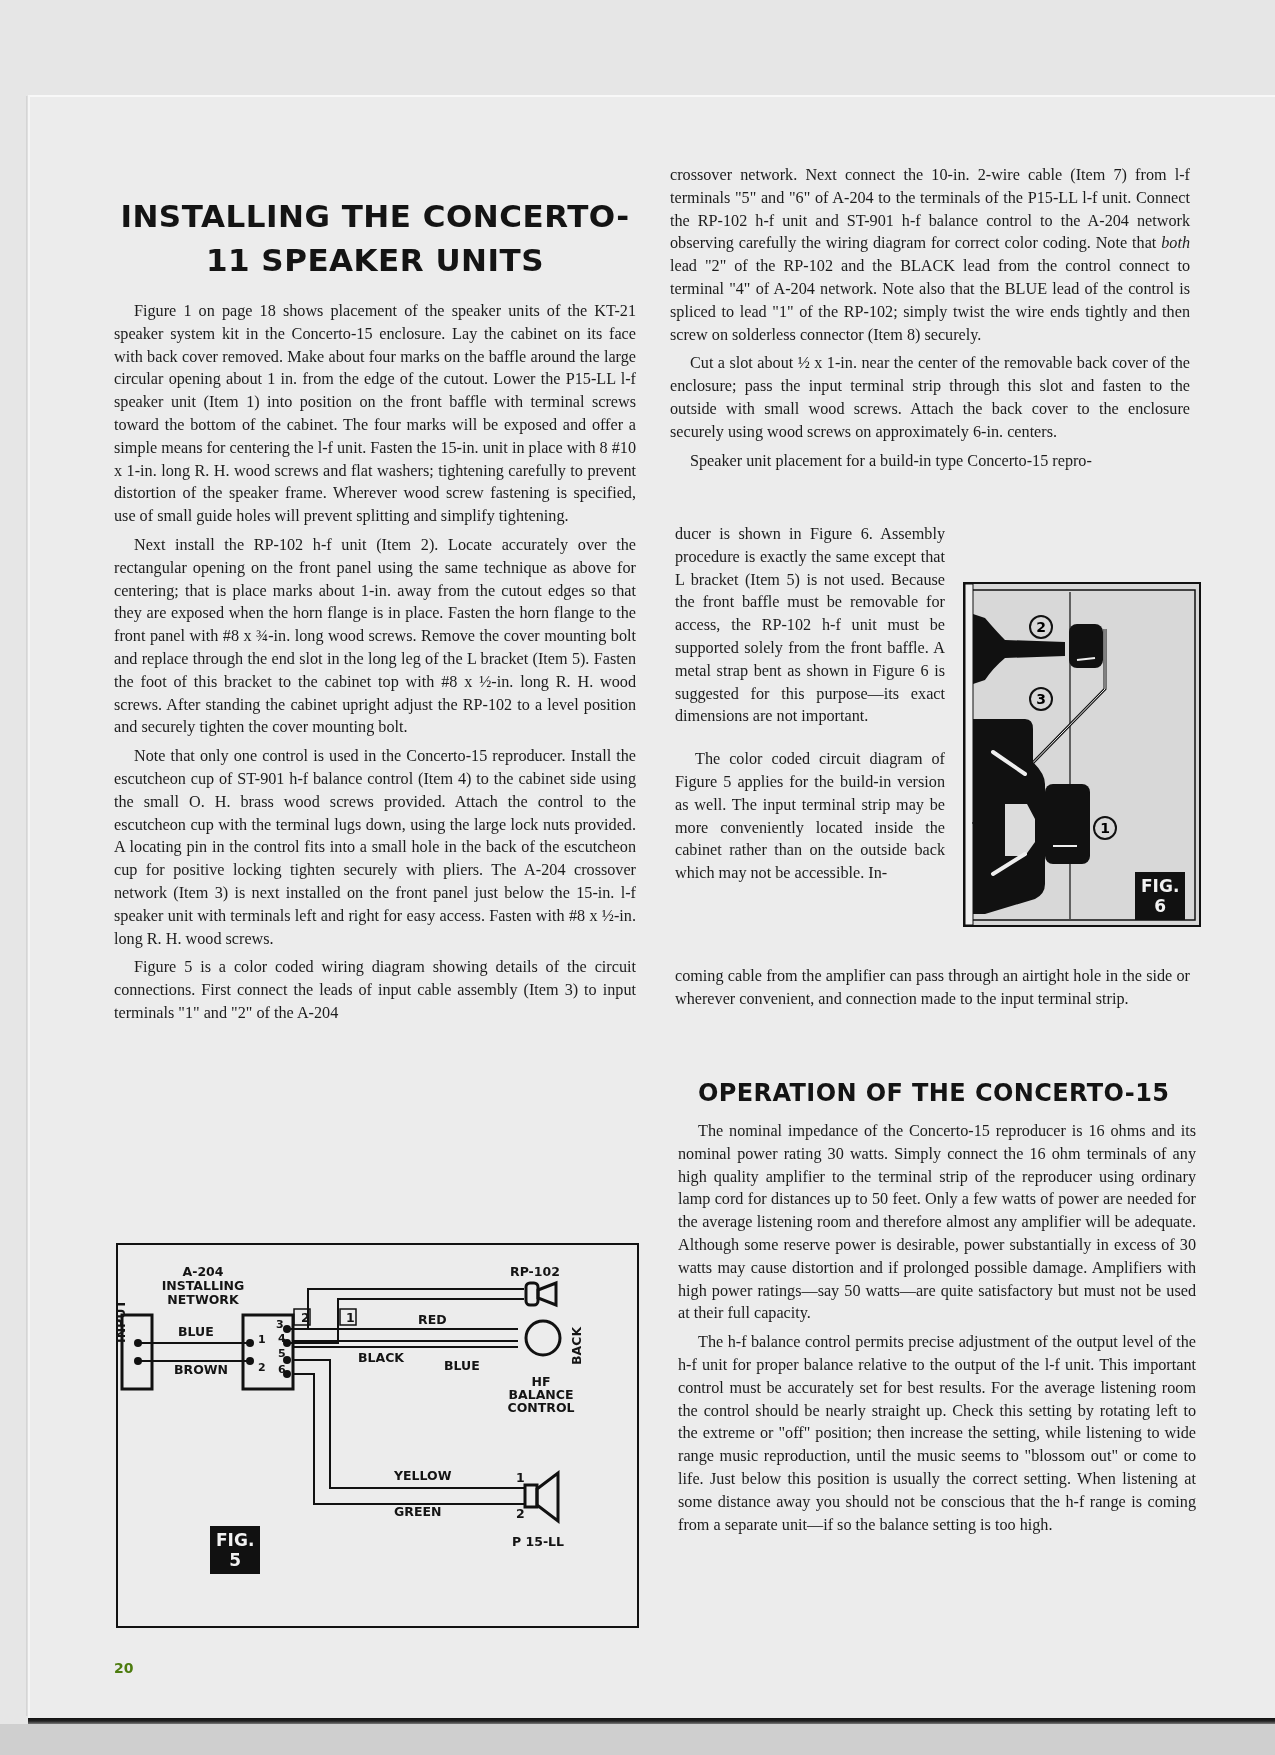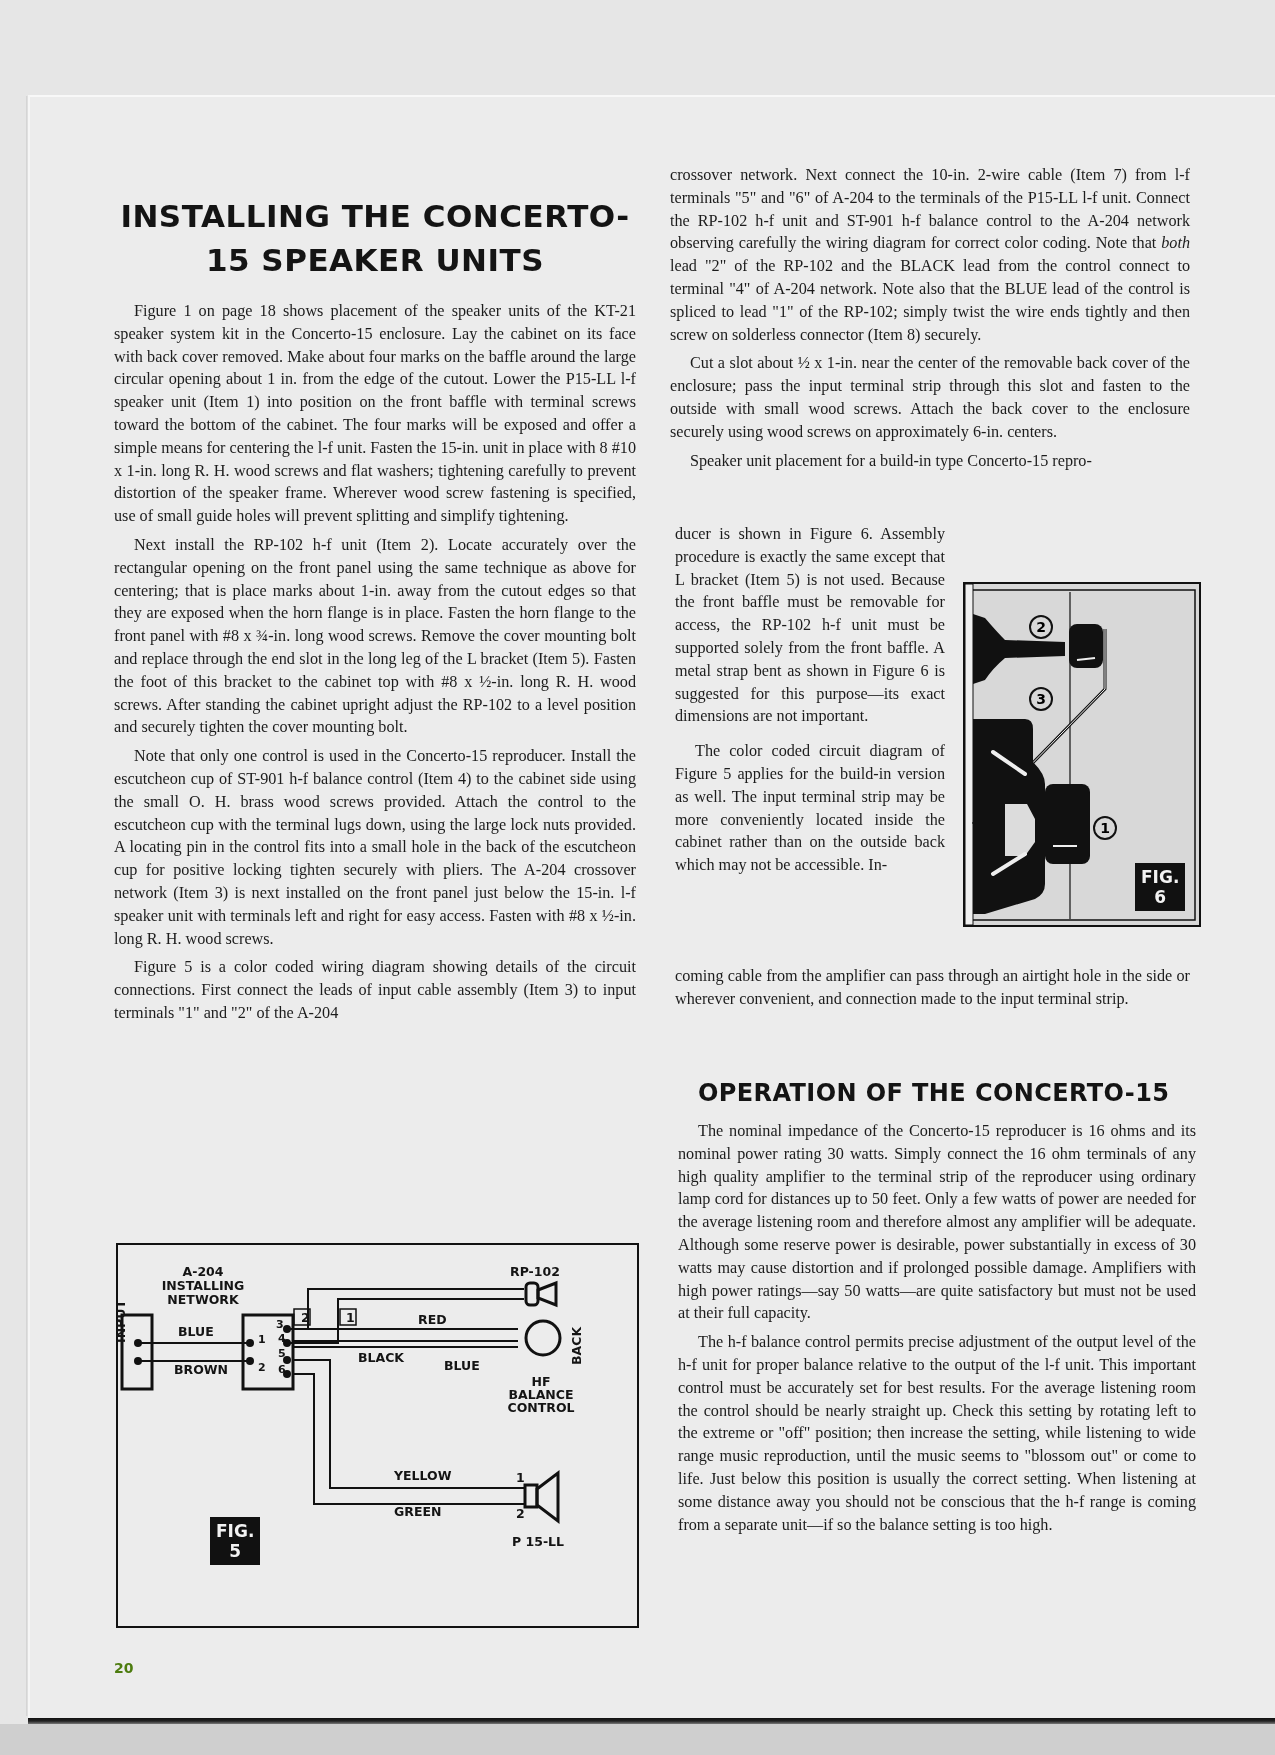--- a/index.html
+++ b/index.html
@@ -57,20 +57,21 @@
   
   .fig5 {
     position: absolute; left: 116px; top: 1243px; width: 523px; height: 385px;
     border: 2px solid #111; box-sizing: border-box;
   }
   .fig-label {
     position: absolute; background: #111; color: #f2f2f2;
     font-family: "DejaVu Sans", "Liberation Sans", sans-serif;
     font-weight: bold; font-size: 17px; line-height: 20px; text-align: center;
     padding: 4px 6px;
+    margin-top: 9px;
   }
   .diag-text {
     position: absolute;
     font-family: "DejaVu Sans", "Liberation Sans", sans-serif;
     font-weight: bold; font-size: 12.5px; line-height: 14px; color: #141414;
     white-space: nowrap;
   }
 
   
   .fig6 {
@@ -85,38 +86,38 @@
   }
 </style>
 </head>
 <body>
 
 <div class="page-edge"></div>
 <div class="page"></div>
 <div class="page-bottom-shadow"></div>
 <div class="below-page"></div>
 
-<div class="h1">INSTALLING THE CONCERTO-15 SPEAKER UNITS</div>
+<div class="h1">INSTALLING THE CONCERTO-11 SPEAKER UNITS</div>
 
 <div class="col col-left">
   <p>Figure 1 on page 18 shows placement of the speaker units of the KT-21 speaker system kit in the Concerto-15 enclosure. Lay the cabinet on its face with back cover removed. Make about four marks on the baffle around the large circular opening about 1 in. from the edge of the cutout. Lower the P15-LL l-f speaker unit (Item 1) into position on the front baffle with terminal screws toward the bottom of the cabinet. The four marks will be exposed and offer a simple means for centering the l-f unit. Fasten the 15-in. unit in place with 8 #10 x 1-in. long R. H. wood screws and flat washers; tightening carefully to prevent distortion of the speaker frame. Wherever wood screw fastening is specified, use of small guide holes will prevent splitting and simplify tightening.</p>
   <p>Next install the RP-102 h-f unit (Item 2). Locate accurately over the rectangular opening on the front panel using the same technique as above for centering; that is place marks about 1-in. away from the cutout edges so that they are exposed when the horn flange is in place. Fasten the horn flange to the front panel with #8 x ¾-in. long wood screws. Remove the cover mounting bolt and replace through the end slot in the long leg of the L bracket (Item 5). Fasten the foot of this bracket to the cabinet top with #8 x ½-in. long R. H. wood screws. After standing the cabinet upright adjust the RP-102 to a level position and securely tighten the cover mounting bolt.</p>
   <p>Note that only one control is used in the Concerto-15 reproducer. Install the escutcheon cup of ST-901 h-f balance control (Item 4) to the cabinet side using the small O. H. brass wood screws provided. Attach the control to the escutcheon cup with the terminal lugs down, using the large lock nuts provided. A locating pin in the control fits into a small hole in the back of the escutcheon cup for positive locking tighten securely with pliers. The A-204 crossover network (Item 3) is next installed on the front panel just below the 15-in. l-f speaker unit with terminals left and right for easy access. Fasten with #8 x ½-in. long R. H. wood screws.</p>
   <p>Figure 5 is a color coded wiring diagram showing details of the circuit connections. First connect the leads of input cable assembly (Item 3) to input terminals "1" and "2" of the A-204</p>
 </div>
 
 <div class="col col-right-top">
   <p class="noindent"><span>crossover network. Next connect the 10-in. 2-wire cable (Item 7) from l-f terminals "5" and "6" of A-204 to the terminals of the P15-LL l-f unit. Connect the RP-102 h-f unit and ST-901 h-f balance control to the A-204 network observing carefully the wiring diagram for correct color coding. Note that </span><i class="em">both</i><span> lead "2" of the RP-102 and the BLACK lead from the control connect to terminal "4" of A-204 network. Note also that the BLUE lead of the control is spliced to lead "1" of the RP-102; simply twist the wire ends tightly and then screw on solderless connector (Item 8) securely.</span></p>
   <p>Cut a slot about ½ x 1-in. near the center of the removable back cover of the enclosure; pass the input terminal strip through this slot and fasten to the outside with small wood screws. Attach the back cover to the enclosure securely using wood screws on approximately 6-in. centers.</p>
   <p style="margin-bottom:12px;text-align:left;white-space:nowrap;">Speaker unit placement for a build-in type Concerto-15 repro-</p>
 </div>
 
 <div class="col col-right-mid">
   <p class="noindent">ducer is shown in Figure 6. Assembly procedure is exactly the same except that L bracket (Item 5) is not used. Because the front baffle must be removable for access, the RP-102 h-f unit must be supported solely from the front baffle. A metal strap bent as shown in Figure 6 is suggested for this purpose—its exact dimensions are not important.</p>
-  <p style="margin-top:12px;margin-bottom:0;">The color coded circuit diagram of Figure 5 applies for the build-in version as well. The input terminal strip may be more conveniently located inside the cabinet rather than on the outside back which may not be accessible. In-</p>
+  <p style="margin-top:20px;margin-bottom:0;">The color coded circuit diagram of Figure 5 applies for the build-in version as well. The input terminal strip may be more conveniently located inside the cabinet rather than on the outside back which may not be accessible. In-</p>
 </div>
 <div class="col col-right-wrap">
   <p class="noindent">coming cable from the amplifier can pass through an airtight hole in the side or wherever convenient, and connection made to the input terminal strip.</p>
 </div>
 
 <div class="fig6">
   <svg width="234" height="341" viewBox="0 0 234 341">
     <rect x="0" y="0" width="234" height="341" fill="#d8d8d8"></rect>
     <rect x="4" y="6" width="226" height="330" fill="none" stroke="#111" stroke-width="1.5"></rect>
     <rect x="0" y="0" width="8" height="341" fill="#f0f0f0" stroke="#111" stroke-width="1"></rect>

